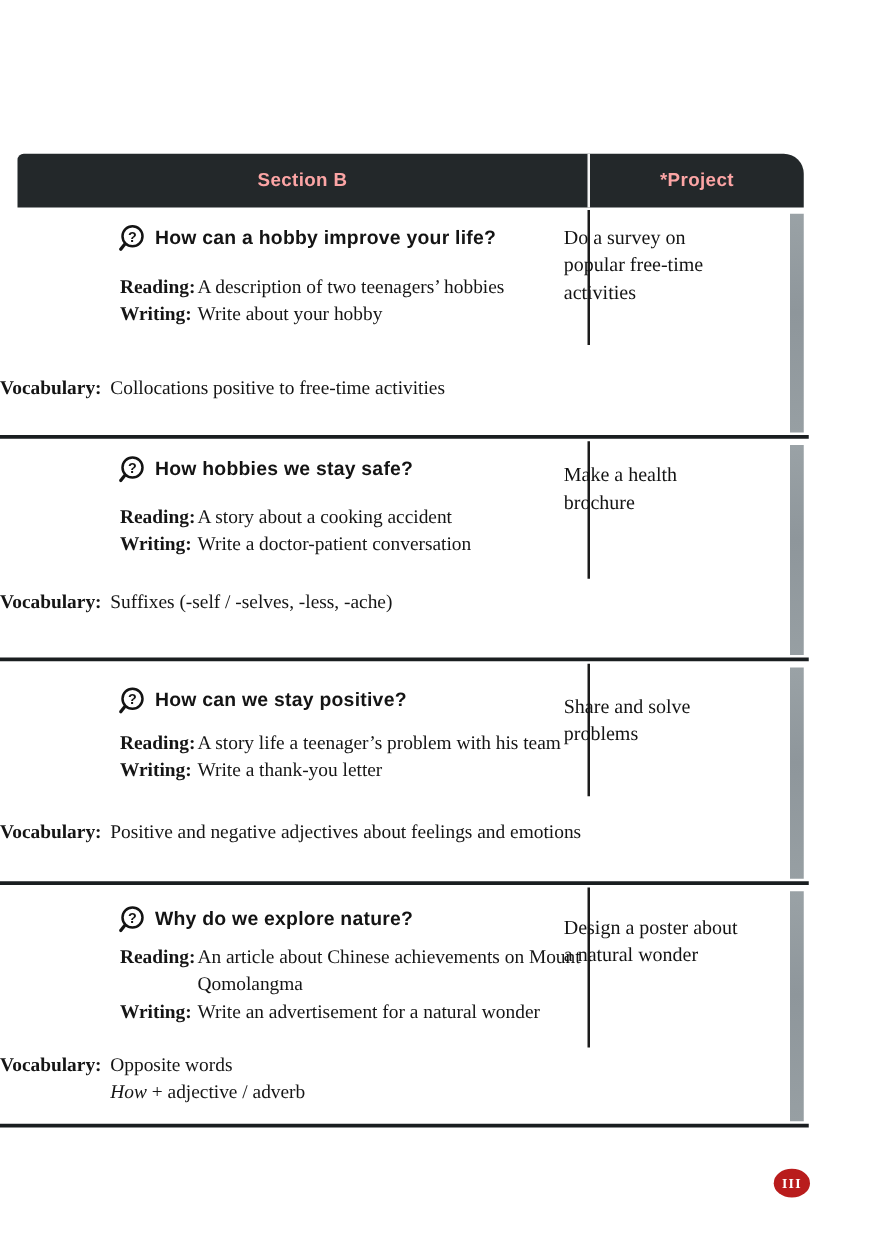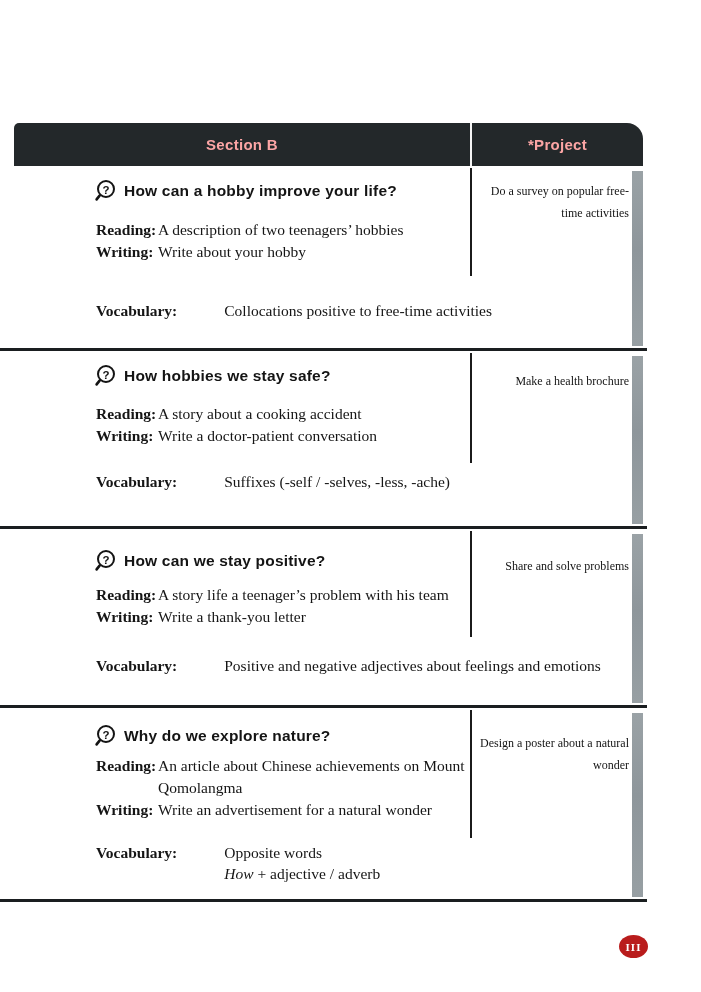--- a/index.html
+++ b/index.html
@@ -35,31 +35,31 @@
   .q-line{margin-left:94px;display:flex;align-items:center;gap:7px;
           font-family:"Liberation Sans", sans-serif;font-weight:bold;font-size:15.5px;
           letter-spacing:.2px;color:#141414;}
   .q-icon{flex:0 0 auto;display:block;}
 
   .rw{margin-left:96px;font-size:15.5px;line-height:22px;}
   .rw-line{display:flex;}
   .rw-label{font-weight:bold;width:62px;flex:0 0 auto;}
   .rw-text{max-width:322px;white-space:pre-line;}
 
-  .vocab{margin-left:96px;font-size:15.5px;line-height:21px;display:flex;gap:40px;}
+  .vocab{font-size:15.5px;line-height:21px;display:flex;}
   .vocab-label{font-weight:bold;margin-right:7px;flex:0 0 auto;}
   .vocab-lines{max-width:470px;}
   .ital{font-style:italic;}
 
   .row-1 .q-line{padding-top:13px;} .row-1 .rw{margin-top:16px;} .row-1 .vocab{margin-top:37px;}
   .row-2 .q-line{padding-top:13px;} .row-2 .rw{margin-top:15px;} .row-2 .vocab{margin-top:24px;}
   .row-3 .q-line{padding-top:20px;} .row-3 .rw{margin-top:11px;} .row-3 .vocab{margin-top:27px;}
   .row-4 .q-line{padding-top:16px;} .row-4 .rw{margin-top:7px;}  .row-4 .vocab{margin-top:21px;}
 
-  .project{position:absolute;left:479px;width:150px;font-size:12px;line-height:22px;color:#141414;text-align:right;}
+  .project{position:absolute;left:451px;width:150px;font-size:16px;line-height:22px;color:#141414;}
   .row-1 .project{top:14px;}
   .row-2 .project{top:19px;}
   .row-3 .project{top:26px;}
   .row-4 .project{top:24px;}
 
   
   .page-badge{position:absolute;left:619px;top:935px;width:29px;height:23px;
               background:#b91c1c;border-radius:50%;display:flex;align-items:center;justify-content:center;
               color:#ffffff;font-family:"Liberation Serif", serif;font-weight:bold;font-size:11px;
               letter-spacing:1px;}

